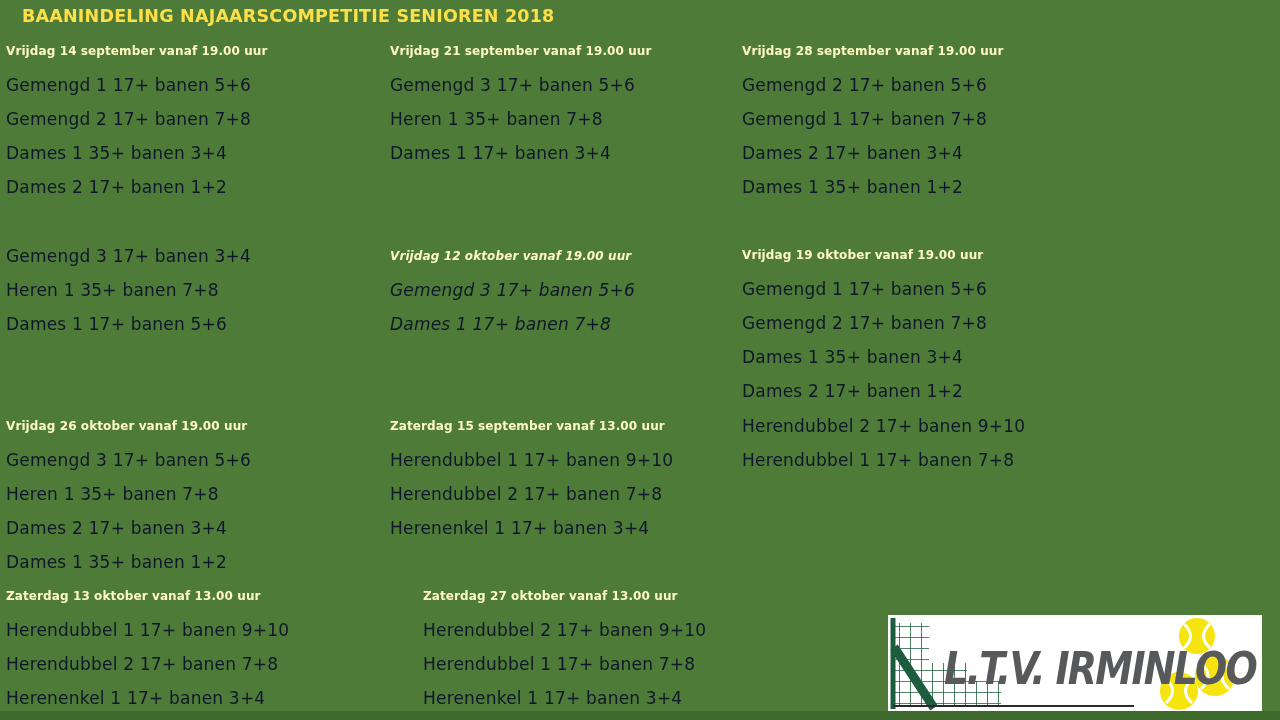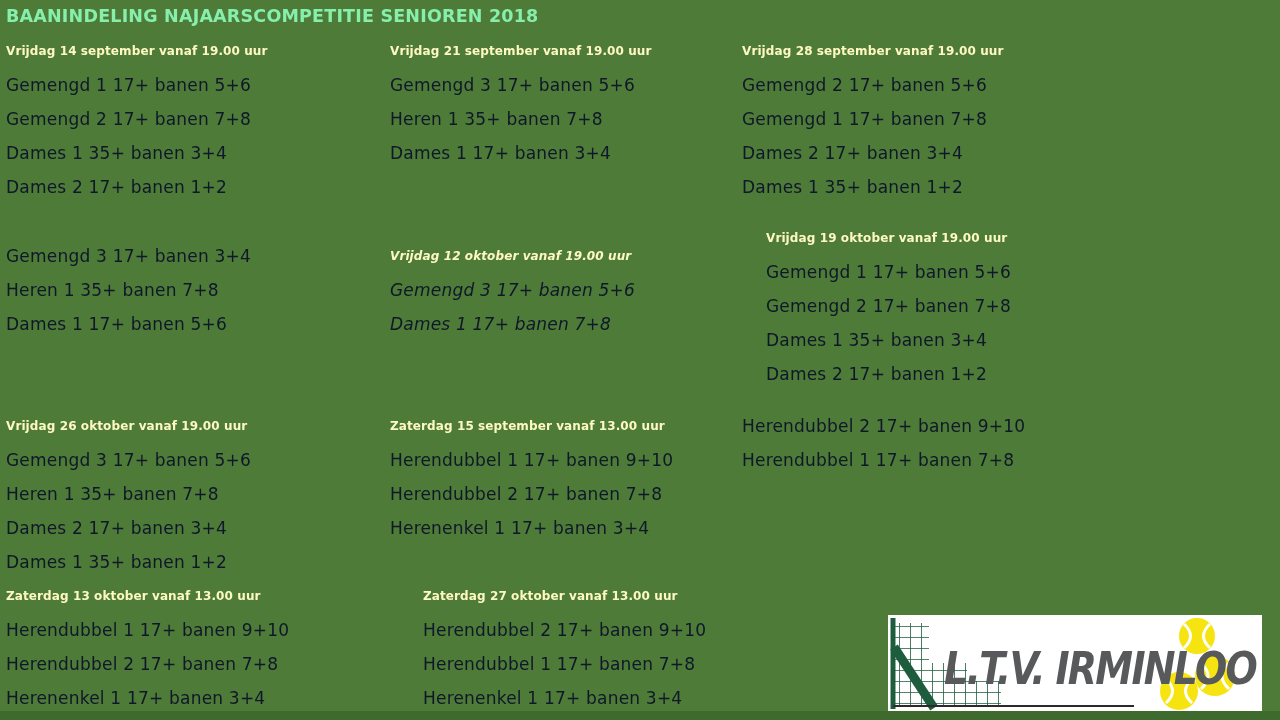--- a/index.html
+++ b/index.html
@@ -2,22 +2,22 @@
 <html><head>
 <meta charset="utf-8">
 <style>
   html,body{margin:0;padding:0;}
   body{
     width:1280px;height:720px;position:relative;overflow:hidden;
     background:#4e7b37;
     font-family:"DejaVu Sans","Liberation Sans",sans-serif;
   }
   .page-title{
-    position:absolute;left:6px;top:6px;
-    font-size:17.5px;font-weight:bold;color:#86efac;
+    position:absolute;left:22px;top:6px;
+    font-size:17.5px;font-weight:bold;color:#fde047;
     letter-spacing:0.2px;
   }
   .block{position:absolute;width:350px;}
   .block-header{
     height:34px;display:flex;align-items:center;
     font-size:12px;font-weight:bold;color:#fef9c3;
     letter-spacing:0.1px;white-space:nowrap;
   }
   .block-item{
     height:34px;display:flex;align-items:center;
@@ -63,21 +63,21 @@
     <div class="block" style="left: 6px; top: 239px;">
       <div class="block-item">Gemengd 3 17+ banen 3+4</div>
       <div class="block-item">Heren 1 35+ banen 7+8</div>
       <div class="block-item">Dames 1 17+ banen 5+6</div>
     </div>
     <div class="block" style="left: 390px; top: 239px; font-style: italic;">
       <div class="block-header">Vrijdag 12 oktober vanaf 19.00 uur</div>
       <div class="block-item">Gemengd 3 17+ banen 5+6</div>
       <div class="block-item">Dames 1 17+ banen 7+8</div>
     </div>
-    <div class="block" style="left: 742px; top: 221px; margin-left: 24px;">
+    <div class="block" style="left: 742px; top: 238px;">
       <div class="block-header">Vrijdag 19 oktober vanaf 19.00 uur</div>
       <div class="block-item">Gemengd 1 17+ banen 5+6</div>
       <div class="block-item">Gemengd 2 17+ banen 7+8</div>
       <div class="block-item">Dames 1 35+ banen 3+4</div>
       <div class="block-item">Dames 2 17+ banen 1+2</div>
     </div>
     <div class="block" style="left: 6px; top: 409px;">
       <div class="block-header">Vrijdag 26 oktober vanaf 19.00 uur</div>
       <div class="block-item">Gemengd 3 17+ banen 5+6</div>
       <div class="block-item">Heren 1 35+ banen 7+8</div>

